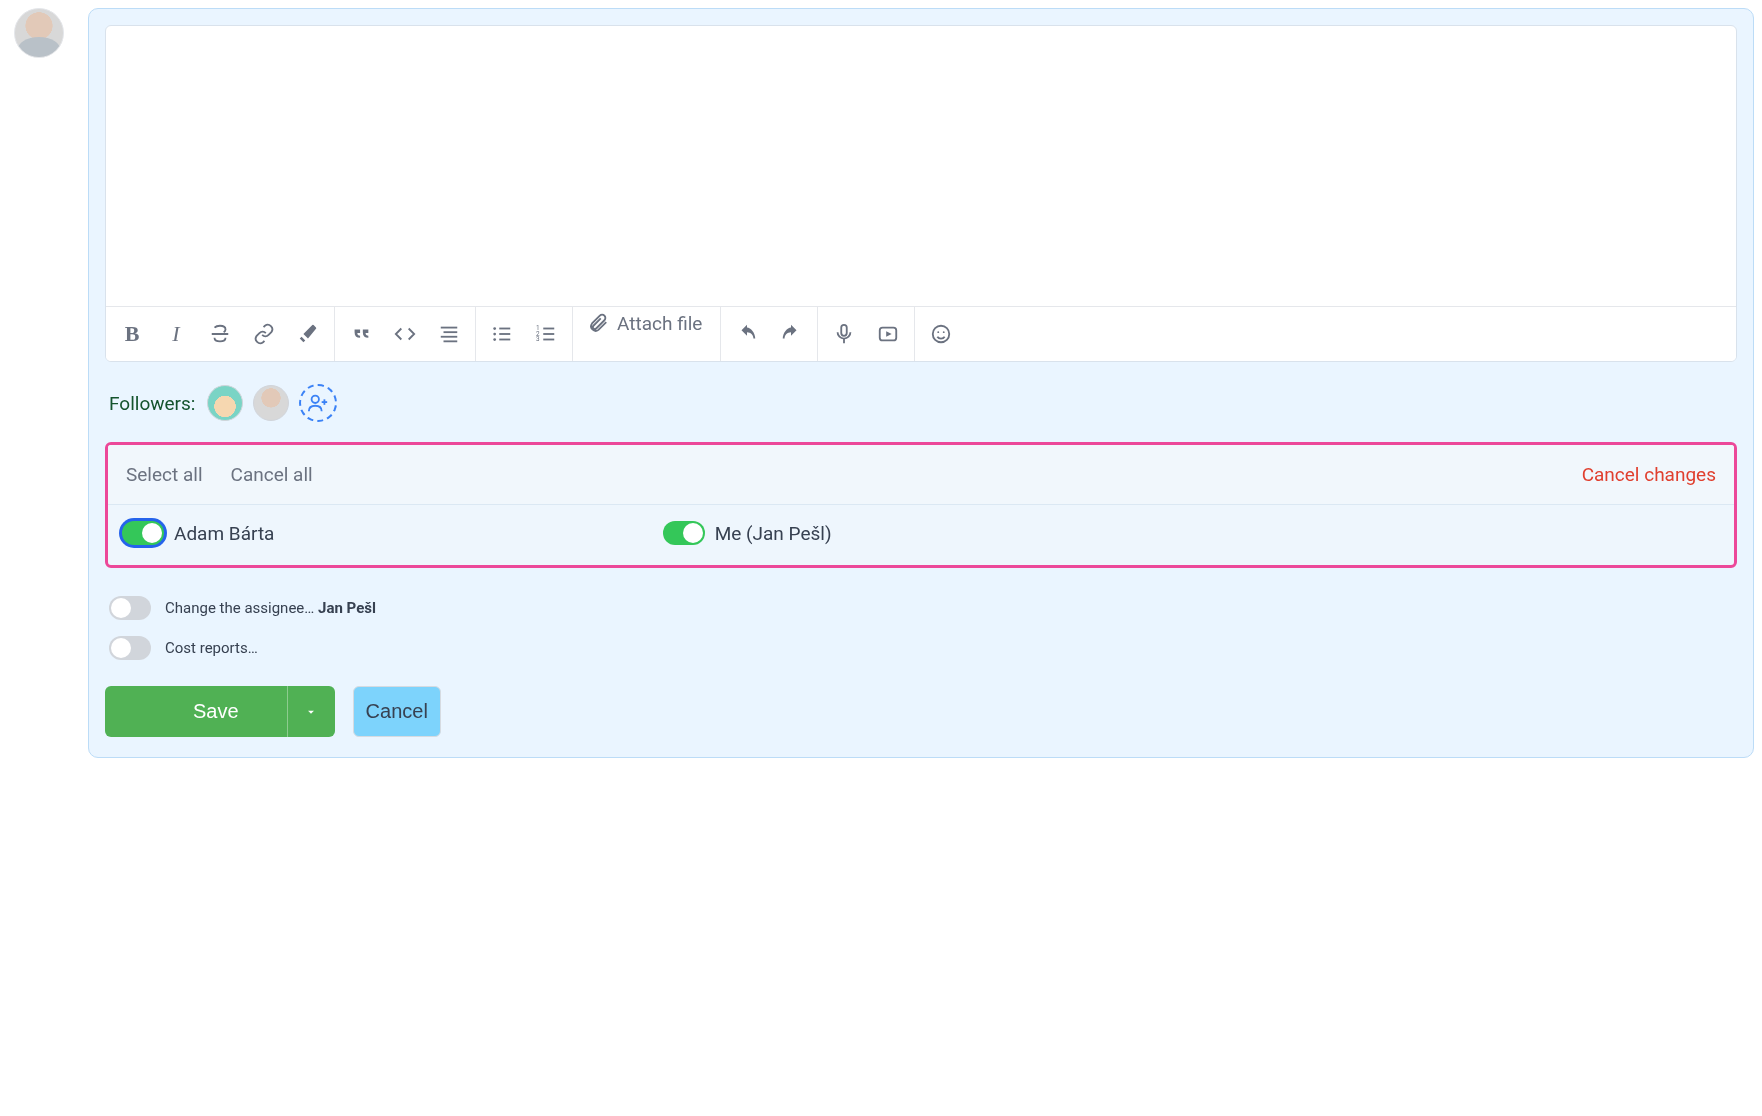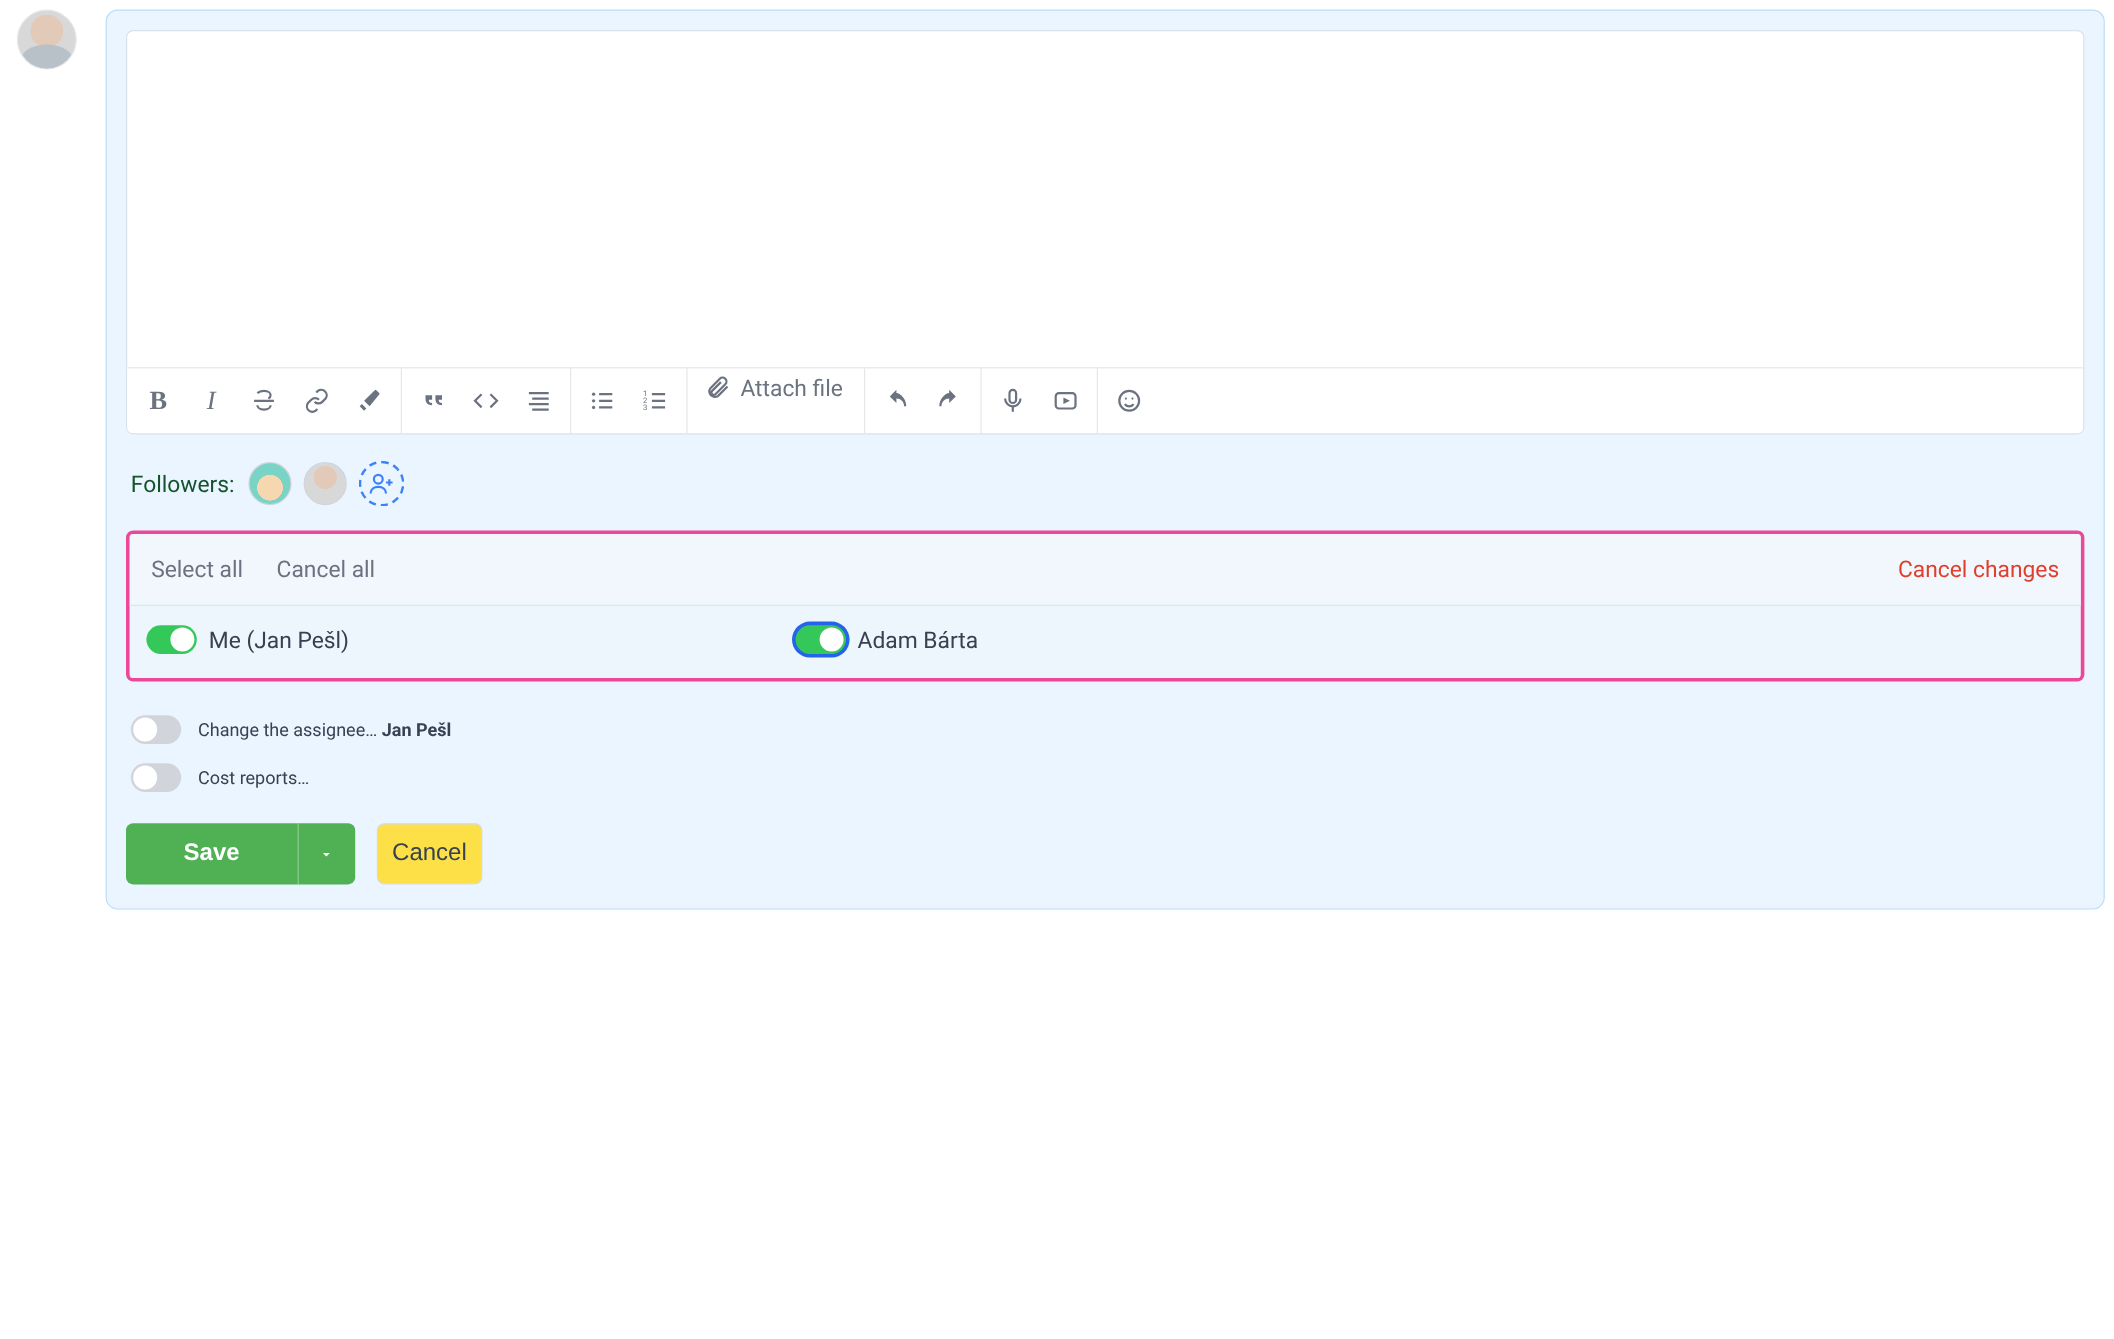--- a/index.html
+++ b/index.html
@@ -214,34 +214,34 @@
     display:flex; align-items:stretch; gap:18px;
     padding-top:26px;
   }
   .btn-save-group{
     display:inline-flex;
     background:#50b154;
     border-radius:6px;
     overflow:hidden;
   }
   .btn-save{
-    color:#ffffff; font-weight:700; font-size:20px;
+    color:#ffffff; font-weight:400; font-size:20px;
     padding: 14px 48px;
     display:inline-flex;align-items:center;justify-content:center;
-    cursor:pointer; border:none; background:transparent;
+    cursor:pointer; border:none; background:transparent;margin-left:40px;
   }
   .btn-save-caret{
     width:48px;
     display:inline-flex;align-items:center;justify-content:center;
     border-left:1px solid rgba(255,255,255,0.35);
     color:#ffffff; cursor:pointer;
   }
   .btn-save-caret svg{width:14px;height:14px;}
   .btn-cancel{
-    background:#fde047; border:1px solid #d6dbe1; border-radius:6px;
+    background:#7dd3fc; border:1px solid #d6dbe1; border-radius:6px;
     padding: 0 12px; font-size:20px; color:#374151; cursor:pointer;
   }
 </style>
 </head>
 <body>
 
 <div class="wrap">
   <div class="avatar-col">
     <div class="avatar"></div>
   </div>
@@ -388,30 +388,30 @@
     <div class="panel-box">
       <div class="panel-header">
         <div class="left-links">
           <a class="gray">Select all</a>
           <a class="gray">Cancel all</a>
         </div>
         <a class="red">Cancel changes</a>
       </div>
       <div class="follower-grid" id="follower-grid">
           <div class="follower-item">
+            <span class="toggle on ring">
+              <span class="knob"></span>
+            </span>
+            <span>Adam Bárta</span>
+          </div>
+          <div class="follower-item">
             <span class="toggle on">
               <span class="knob"></span>
             </span>
             <span>Me (Jan Pešl)</span>
-          </div>
-          <div class="follower-item">
-            <span class="toggle on ring">
-              <span class="knob"></span>
-            </span>
-            <span>Adam Bárta</span>
           </div>
         </div>
     </div>
 
     <div class="options-list" id="options-list">
         <div class="option-row">
           <span class="toggle">
             <span class="knob"></span>
           </span>
           <span><span>Change the assignee… </span><span class="bold">Jan Pešl</span></span>

